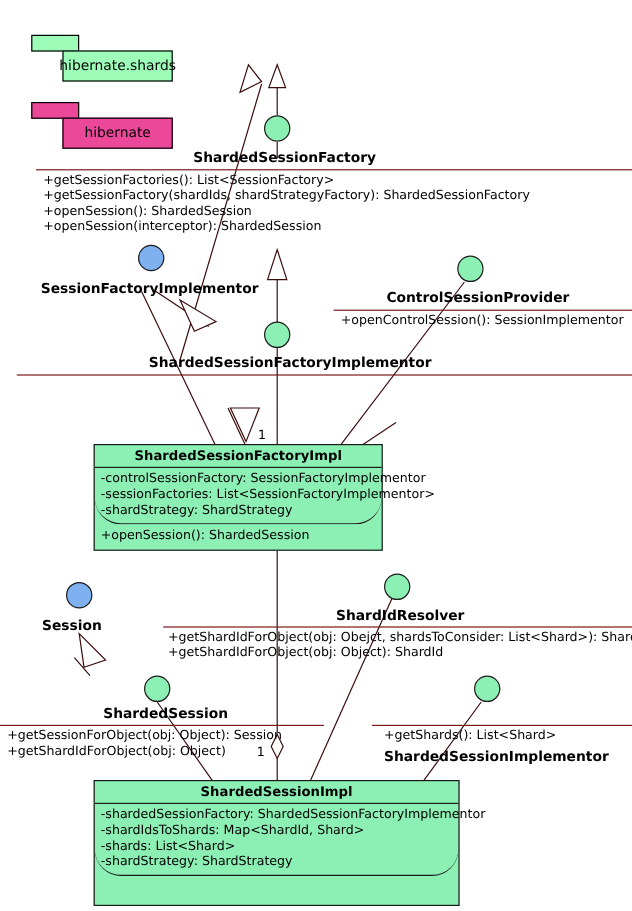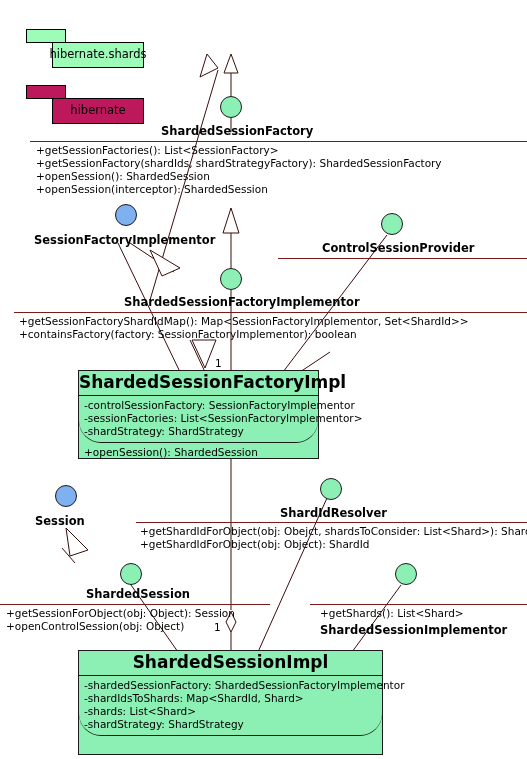--- a/index.html
+++ b/index.html
@@ -10,35 +10,35 @@
   }
   #root{position:absolute;left:0;top:0;width:527px;height:759px;}
   svg.edges{position:absolute;left:0;top:0;width:527px;height:759px;pointer-events:none;}
 
   
   .pkg{position:absolute;}
   .pkg .tab{position:absolute;left:0;top:0;width:40px;height:14px;border:1px solid #000;box-sizing:border-box;}
   .pkg .body{position:absolute;left:0;top:13px;width:92px;height:26px;border:1px solid #000;box-sizing:border-box;
              display:flex;align-items:center;justify-content:center;font-size:11.5px;line-height:1;margin-left:26px;}
   .pkg.green .tab,.pkg.green .body{background:#9cfcb8;}
-  .pkg.blue .tab,.pkg.blue .body{background:#be185d;}
+  .pkg.blue .tab,.pkg.blue .body{background:#ec4899;}
 
   
   .iface{position:absolute;}
   .iface .ball{position:absolute;width:22px;height:22px;border-radius:50%;border:1px solid #1b1b1b;box-sizing:border-box;}
   .iface .ball.green{background:#8cf0b4;}
   .iface .ball.blue{background:#7fb0f0;}
   .iface .iname{position:absolute;font-size:11.5px;font-weight:bold;white-space:nowrap;line-height:1;}
   .iface .rule{position:absolute;height:0;border-top:1px solid #7a1b1b;}
   .iface .members{position:absolute;font-size:10.5px;line-height:13px;white-space:nowrap;}
   .iface .members div{white-space:nowrap;}
 
   
   .cls{position:absolute;border:1px solid #1b1b1b;background:#8cf0b4;box-sizing:border-box;}
-  .cls .hdr{font-size:17px;font-weight:bold;text-align:center;padding:3px 0 4px;border-bottom:1px solid #1b1b1b;line-height:1;}
+  .cls .hdr{font-size:11px;font-weight:bold;text-align:center;padding:3px 0 4px;border-bottom:1px solid #1b1b1b;line-height:1;}
   .cls .sect{border-bottom:1px solid #1b1b1b;padding:3px 5px 4px;font-size:10.5px;line-height:13px;border-radius:22px;}
   .cls .sect:last-child{border-bottom:none;}
   .cls .sect.empty{min-height:11px;padding:2px 5px;}
   .cls .sect div{white-space:nowrap;}
 
   .mult{position:absolute;font-size:10.5px;line-height:1;}
 </style>
 </head>
 <body>
 
@@ -115,30 +115,29 @@
 
   <div class="iface" style="left:20px;top:204px;width:220px;height:50px;">
     <div class="ball blue" style="left:95px;top:0px;"></div>
     <div class="iname" style="left:14px;top:31px;">SessionFactoryImplementor</div>
   </div>
 
   <div class="iface" style="left:278px;top:213px;width:249px;height:62px;">
     <div class="ball green" style="left:103px;top:0px;"></div>
     <div class="iname" style="left:44px;top:30px;">ControlSessionProvider</div>
     <div class="rule" style="left:0px;top:45px;width:249px;"></div>
+    <div class="members" style="left:6px;top:48px;">
+      <div>+openControlSession(): SessionImplementor</div>
+    </div>
   </div>
 
   <div class="iface" style="left:0px;top:268px;width:527px;height:80px;">
     <div class="ball green" style="left:220px;top:0px;"></div>
     <div class="iname" style="left:124px;top:29px;">ShardedSessionFactoryImplementor</div>
     <div class="rule" style="left:14px;top:44px;width:513px;"></div>
-    <div class="members" style="left:19px;top:47px;">
-      <div>+getSessionFactoryShardIdMap(): Map&lt;SessionFactoryImplementor, Set&lt;ShardId&gt;&gt;</div>
-      <div>+containsFactory(factory: SessionFactoryImplementor): boolean</div>
-    </div>
   </div>
 
   <div class="cls" style="left:78px;top:370px;width:241px;height:89px;">
     <div class="hdr">ShardedSessionFactoryImpl</div>
     <div class="sect">
       <div>-controlSessionFactory: SessionFactoryImplementor</div>
       <div>-sessionFactories: List&lt;SessionFactoryImplementor&gt;</div>
       <div>-shardStrategy: ShardStrategy</div>
     </div>
     <div class="sect">
@@ -161,21 +160,21 @@
       <div>+getShardIdForObject(obj: Object): ShardId</div>
     </div>
   </div>
 
   <div class="iface" style="left:0px;top:563px;width:270px;height:80px;">
     <div class="ball green" style="left:120px;top:0px;"></div>
     <div class="iname" style="left:86px;top:26px;">ShardedSession</div>
     <div class="rule" style="left:0px;top:41px;width:270px;"></div>
     <div class="members" style="left:6px;top:44px;">
       <div>+getSessionForObject(obj: Object): Session</div>
-      <div>+openControlSession(obj: Object)</div>
+      <div>+getShardIdForObject(obj: Object)</div>
     </div>
   </div>
   <div class="mult" style="left:214px;top:622px;">1</div>
 
   <div class="iface" style="left:310px;top:563px;width:217px;height:62px;">
     <div class="ball green" style="left:85px;top:0px;"></div>
     <div class="iname" style="left:10px;top:26px;margin-top:36px;">ShardedSessionImplementor</div>
     <div class="rule" style="left:0px;top:41px;width:217px;"></div>
     <div class="members" style="left:10px;top:44px;">
       <div>+getShards(): List&lt;Shard&gt;</div>

